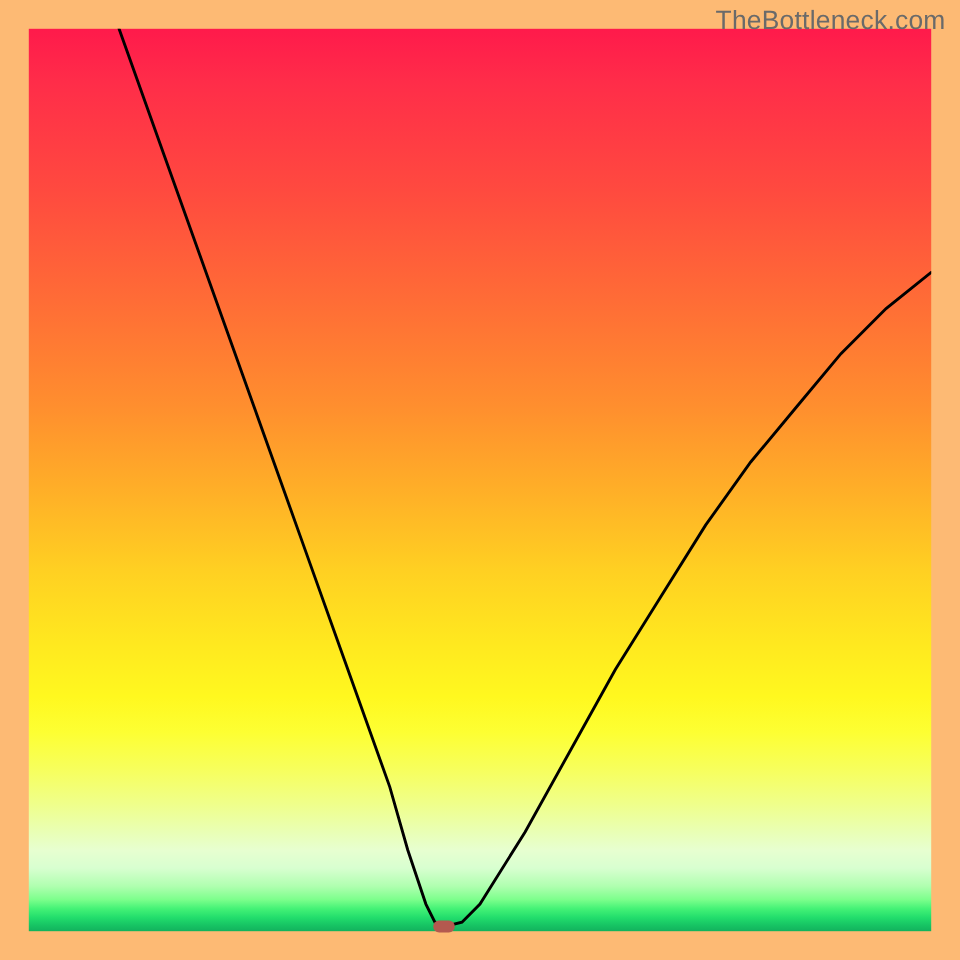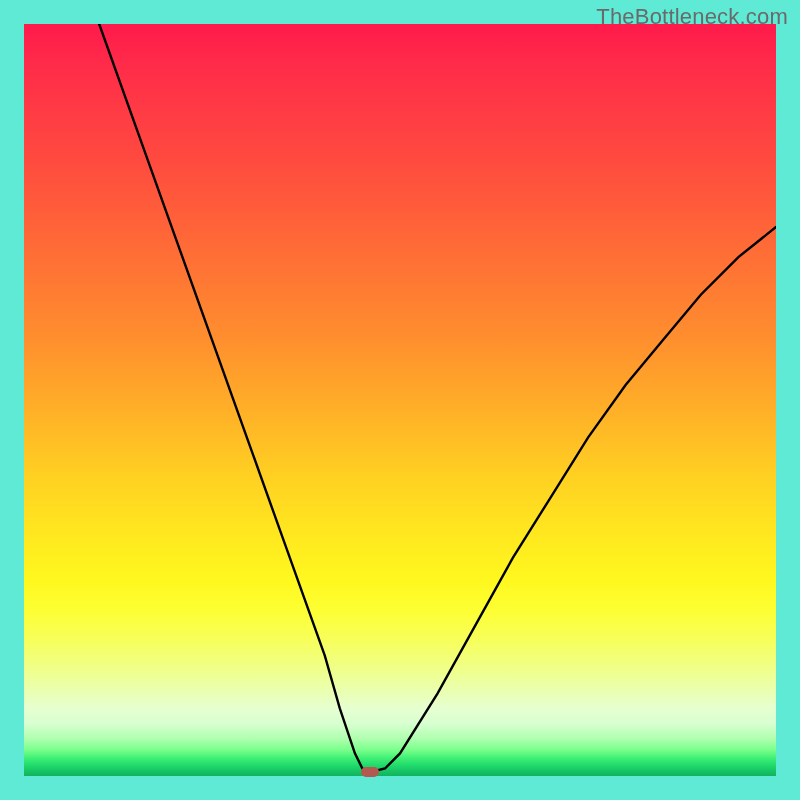--- a/index.html
+++ b/index.html
@@ -8,21 +8,21 @@
     width: 800px;
     height: 800px;
     background: #000;
     overflow: hidden;
     font-family: Arial, Helvetica, sans-serif;
   }
   .stage {
     position: relative;
     width: 800px;
     height: 800px;
-    background: #5eead4;
+    background: #fdba74;
   }
   .watermark {
     position: absolute;
     top: 4px;
     right: 12px;
     color: #6a6a6a;
     font-size: 22px;
     letter-spacing: 0.2px;
     font-weight: 400;
     z-index: 5;

